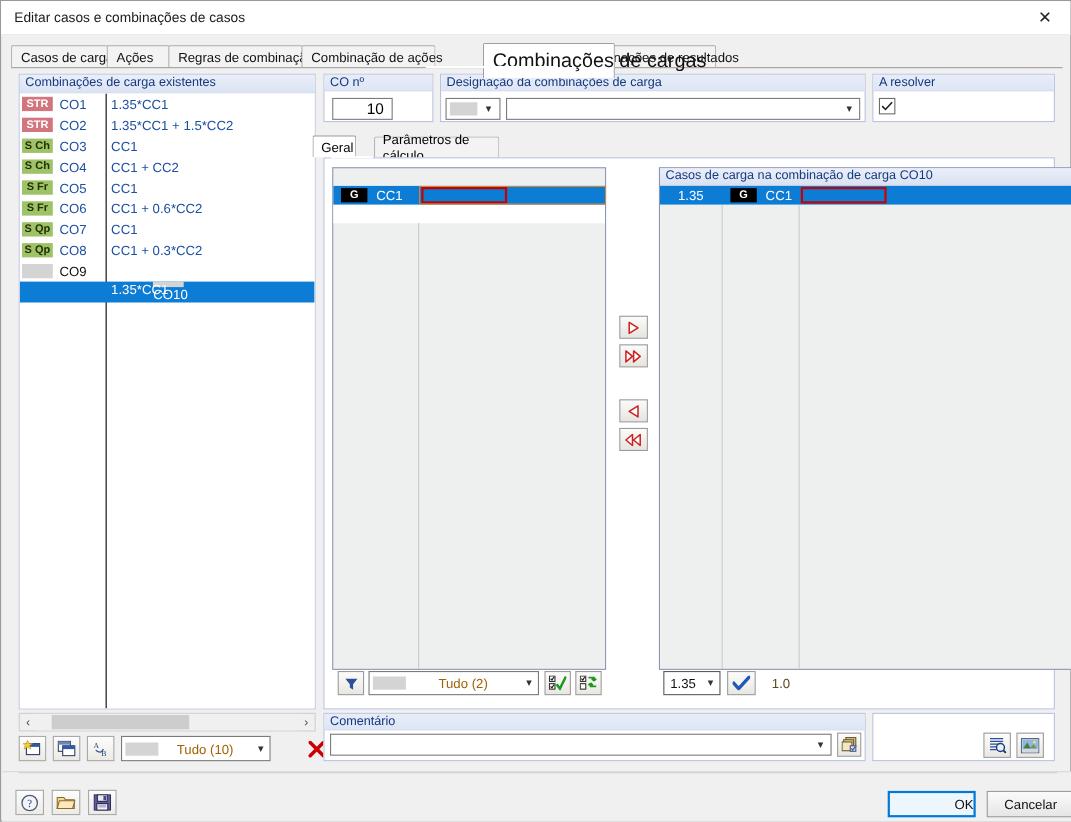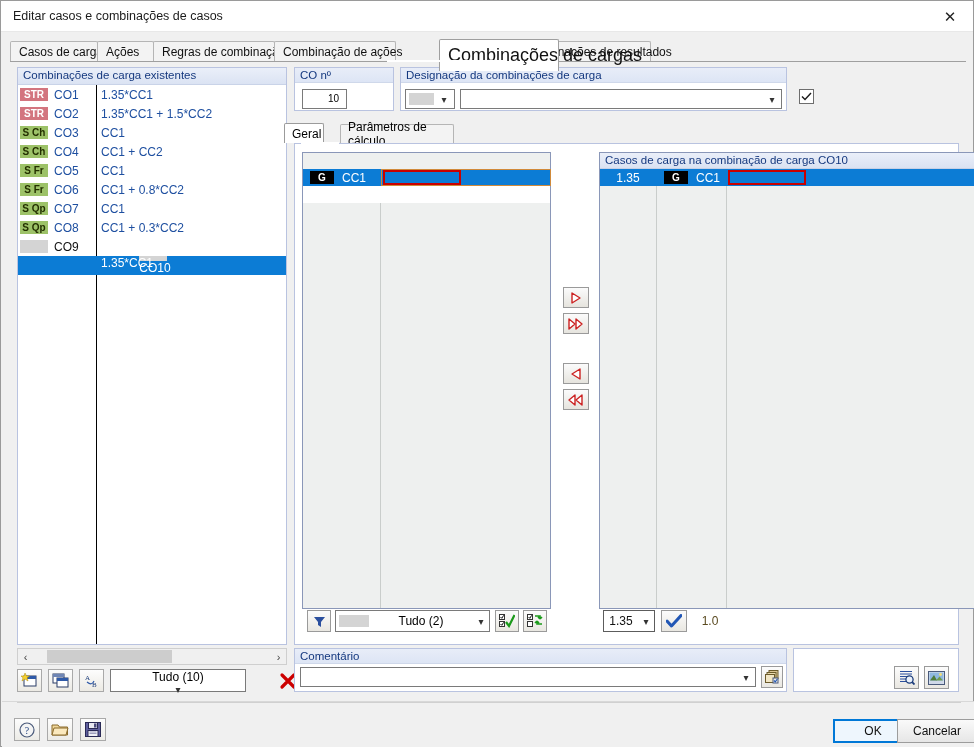--- a/index.html
+++ b/index.html
@@ -142,28 +142,28 @@
     display:flex;align-items:center;justify-content:center;
   }
   .combo{
     position:absolute;
     background:#fff;border:1px solid #7a7a7a;
     box-sizing:border-box;
     display:flex;align-items:center;
     font-size:12px;
   }
   .combo .swatch{width:30px;height:12px;background:#d4d4d4;margin-left:3px;}
-  .combo .ctext{flex:1;text-align:center;color:#000000;}
+  .combo .ctext{flex:1;text-align:center;color:#a16207;}
   .combo .carrow{width:16px;text-align:center;color:#333;font-size:10px;}
   
   #co-group{left:293px;top:66px;width:100px;height:44px;}
   #co-num{
-    position:absolute;left:301px;top:88px;width:45px;height:20px;
+    position:absolute;left:301px;top:88px;width:55px;height:20px;
     background:#fff;border:1px solid #7a7a7a;box-sizing:border-box;
-    text-align:right;padding-right:7px;line-height:18px;font-size:10px;
+    text-align:right;padding-right:7px;line-height:18px;font-size:14px;
   }
   
   #desig-group{left:399px;top:66px;width:387px;height:44px;}
   #desig-combo{
     position:absolute;left:404px;top:88px;width:50px;height:20px;
     background:#fff;border:1px solid #7a7a7a;box-sizing:border-box;
     display:flex;align-items:center;
   }
   #desig-text{
     position:absolute;left:459px;top:88px;width:322px;height:20px;
@@ -330,21 +330,21 @@
         <span class="expr">CC1 + CC2</span>
       </div>
       <div class="row" style="top:76px;">
         <span class="badge s">S Fr</span>
         <span class="name">CO5</span>
         <span class="expr">CC1</span>
       </div>
       <div class="row" style="top:95px;">
         <span class="badge s">S Fr</span>
         <span class="name">CO6</span>
-        <span class="expr">CC1 + 0.8*CC2</span>
+        <span class="expr">CC1 + 0.6*CC2</span>
       </div>
       <div class="row" style="top:114px;">
         <span class="badge s">S Qp</span>
         <span class="name">CO7</span>
         <span class="expr">CC1</span>
       </div>
       <div class="row" style="top:133px;">
         <span class="badge s">S Qp</span>
         <span class="name">CO8</span>
         <span class="expr">CC1 + 0.3*CC2</span>
@@ -386,21 +386,21 @@
         <rect x="5" y="5" width="11" height="3" fill="#2f5aa8"></rect>
       </svg>
     </div>
     <div class="tbtn" style="left:62px;">
       <svg width="17" height="15" viewBox="0 0 17 15">
         <text x="2" y="7" font-size="7" font-family="serif" fill="#1b3c7a">A</text>
         <text x="9" y="14" font-size="7" font-family="serif" fill="#1b3c7a">B</text>
         <path d="M4 9 q5 4 7 -1" fill="none" stroke="#2f5aa8" stroke-width="1.2"></path>
       </svg>
     </div>
-    <div class="combo" style="left:93px;top:0;width:136px;height:23px;flex-direction:column;">
+    <div class="combo" style="left:93px;top:0;width:136px;height:23px;">
       <span class="swatch"></span>
       <span class="ctext">Tudo (10)</span>
       <span class="carrow">▾</span>
     </div>
     <div style="position:absolute;left:258px;top:0;width:25px;height:23px;display:flex;align-items:center;justify-content:center;">
       <svg width="18" height="18" viewBox="0 0 18 18">
         <path d="M3 3 L15 15 M15 3 L3 15" stroke="#cc0000" stroke-width="3.2" stroke-linecap="round"></path>
       </svg>
     </div>
   </div>
@@ -415,20 +415,23 @@
   </div>
   <div id="desig-combo">
     <span style="width:25px;height:12px;background:#d4d4d4;margin-left:3px;"></span>
     <span style="flex:1;text-align:center;font-size:10px;color:#333;">▾</span>
   </div>
   <div id="desig-text">
     <span style="flex:1;padding-left:5px;"></span>
     <span style="width:18px;text-align:center;font-size:10px;color:#333;">▾</span>
   </div>
 
+  <div class="group" id="solve-group">
+    <div class="group-title">A resolver</div>
+  </div>
   <div id="solve-check">
     <svg width="11" height="9" viewBox="0 0 11 9">
       <path d="M1 4.5 L4 7.5 L10 1" fill="none" stroke="#1a1a1a" stroke-width="1.4"></path>
     </svg>
   </div>
 
   <div class="innertab active" style="left:283px;width:40px;">
       <span>Geral</span>
     </div>
   <div class="innertab" style="left:339px;width:114px;">
@@ -583,20 +586,20 @@
   <div class="fbtn" style="left:79px;">
     <svg width="16" height="15" viewBox="0 0 16 15">
       <rect x="0.5" y="0.5" width="15" height="14" fill="#5f5f9e" stroke="#2a2a55"></rect>
       <rect x="3.5" y="0.5" width="9" height="6" fill="#e8e8f2" stroke="#2a2a55"></rect>
       <rect x="9" y="1.5" width="2.5" height="4" fill="#4a4a7a"></rect>
       <rect x="3" y="8.5" width="10" height="6" fill="#f0f0f6" stroke="#2a2a55"></rect>
       <path d="M4.5 10 h7 M4.5 11.5 h7" stroke="#8a8ab0" stroke-width=".8"></path>
     </svg>
   </div>
 
-  <div class="dlgbtn primary" style="left:832px;">
+  <div class="dlgbtn primary" style="left:806px;justify-content:flex-end;">
     <span>OK</span>
   </div>
   <div class="dlgbtn" style="left:896px;">
     <span>Cancelar</span>
   </div>
 
 </div>
 
 </body></html>

